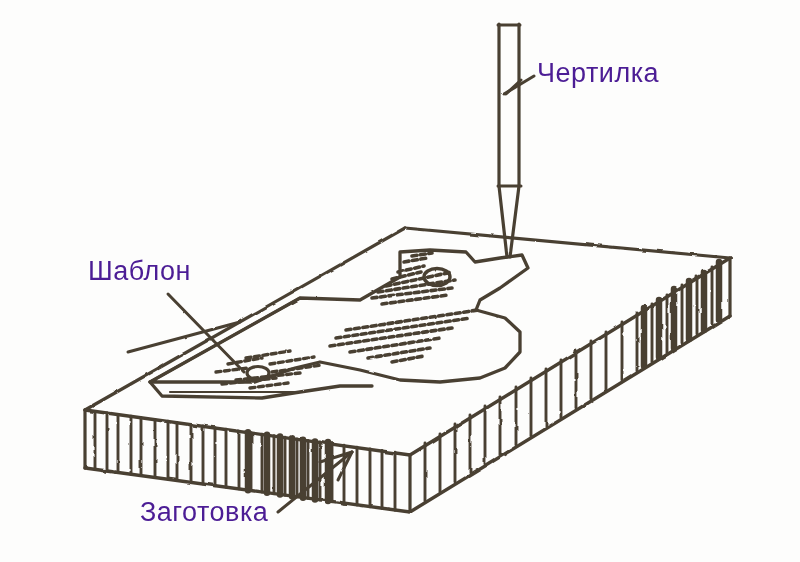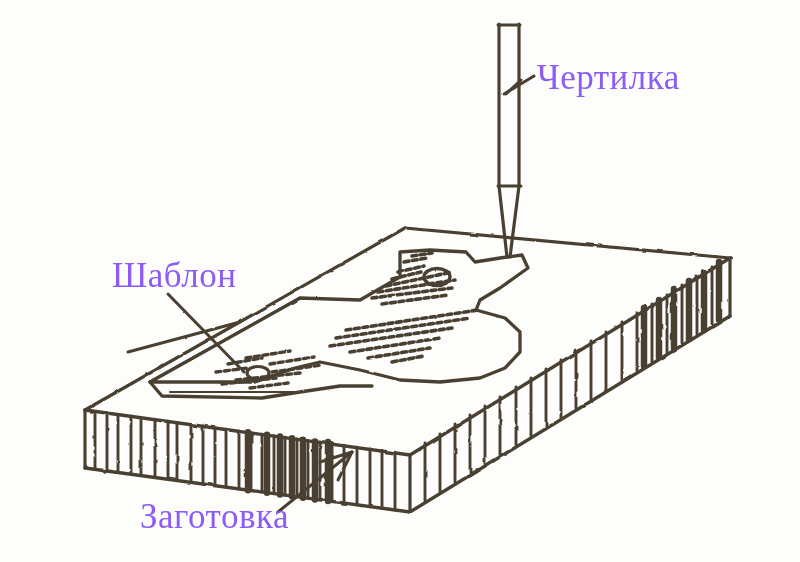--- a/index.html
+++ b/index.html
@@ -11,29 +11,29 @@
     position: relative;
     width: 800px;
     height: 562px;
     background: #fdfdfc;
     overflow: hidden;
     font-family: "Liberation Serif", serif;
   }
   #figure { position: absolute; left: 0; top: 0; }
   .lbl {
     position: absolute;
-    color: #8b5cf6;
-    font-family: Liberation Serif, serif;
-    font-size: 35px;
+    color: #4c1d95;
+    font-family: Liberation Sans, sans-serif;
+    font-size: 27px;
     letter-spacing: 0.5px;
     white-space: nowrap;
     user-select: none;
   }
   #label-scriber { left: 537px; top: 58px; }
-  #label-template { left: 88px; top: 256px; margin-left: 24px; }
+  #label-template { left: 88px; top: 256px; }
   #label-workpiece { left: 140px; top: 497px; text-align: center; }
 </style>
 </head>
 <body>
 
 <div id="page">
 
   <svg id="figure" width="800" height="562" viewBox="0 0 800 562">
     <defs>
       <filter id="rough" x="-8%" y="-8%" width="116%" height="116%">

